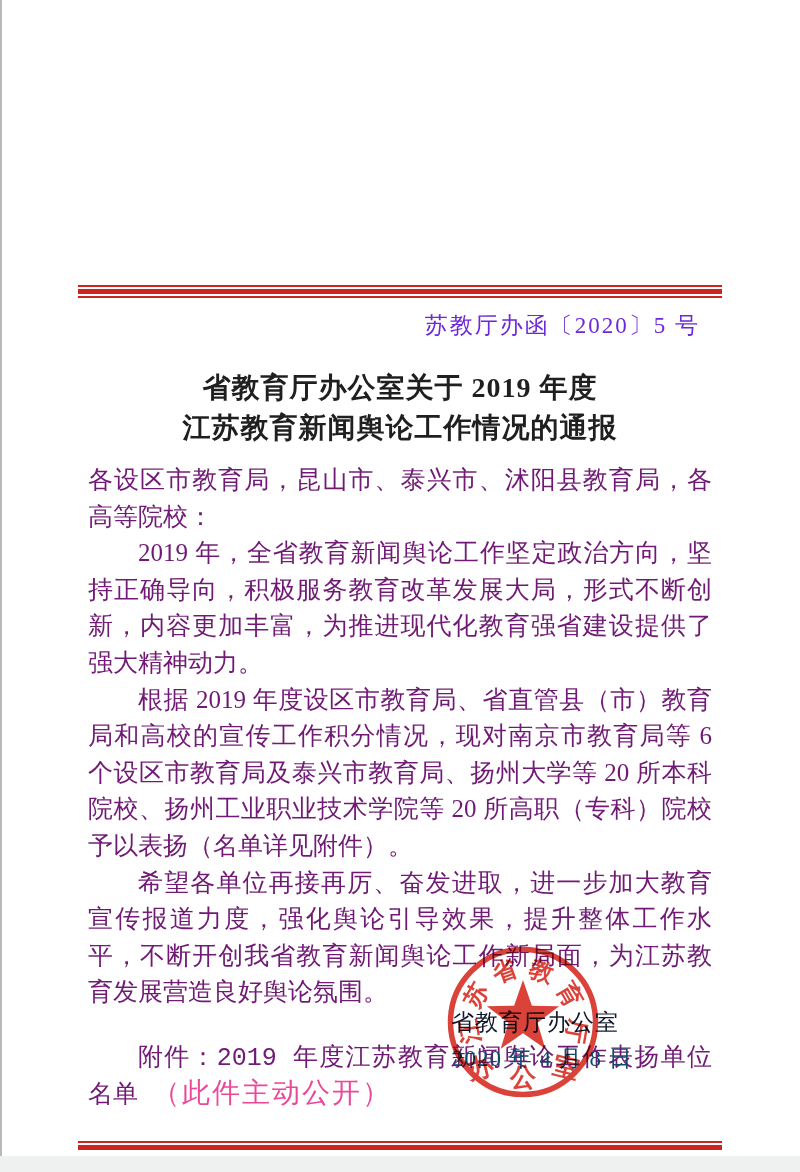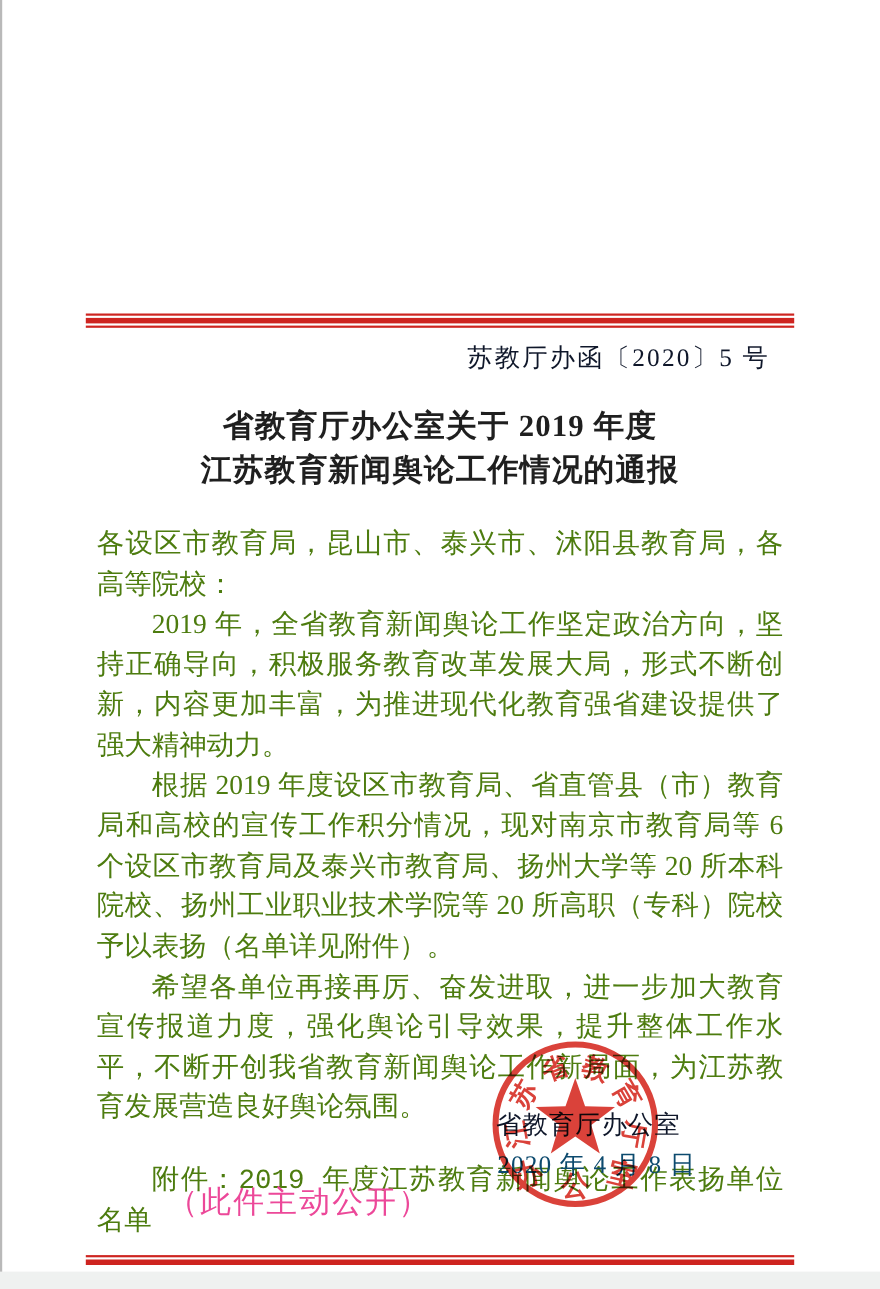--- a/index.html
+++ b/index.html
@@ -23,31 +23,31 @@
     color: #ce2420;
   }
   .rule { position: absolute; left: 78px; width: 644px; }
   .rule-top { top: 285px; }
   .rule-bottom { top: 1141px; }
   .r-thin  { height: 2px; background: #ce2420; }
   .r-thick { height: 5px; background: #ce2420; }
   .r-gap   { height: 2px; background: transparent; }
   .doc-no {
     position: absolute; top: 310px; right: 100px;
-    font-size: 23px; color: #0f172a; letter-spacing: 2px;
+    font-size: 23px; color: #6d28d9; letter-spacing: 2px;
   }
   .title {
     position: absolute; top: 368px; left: 0; width: 100%;
     text-align: center; font-weight: bold;
     font-size: 28px; line-height: 40px; color: #1f1f1f;
     letter-spacing: 1px;
   }
   .body-text {
-    position: absolute; top: 477px; left: 88px; width: 624px;
-    font-size: 25px; line-height: 36.6px; color: #4d7c0f;
+    position: absolute; top: 462px; left: 88px; width: 624px;
+    font-size: 25px; line-height: 36.6px; color: #701a75;
     text-align: justify;
   }
   .body-text p { margin: 0; }
   .body-text p.indent { text-indent: 2em; }
   .body-text p.attachment { margin-top: 30px; font-family: Liberation Mono, monospace; }
   .sig-name {
     position: absolute; top: 1007px; left: 451px;
     font-size: 23px; color: #0f172a; letter-spacing: 1px; z-index: 1;
   }
   .sig-date {

